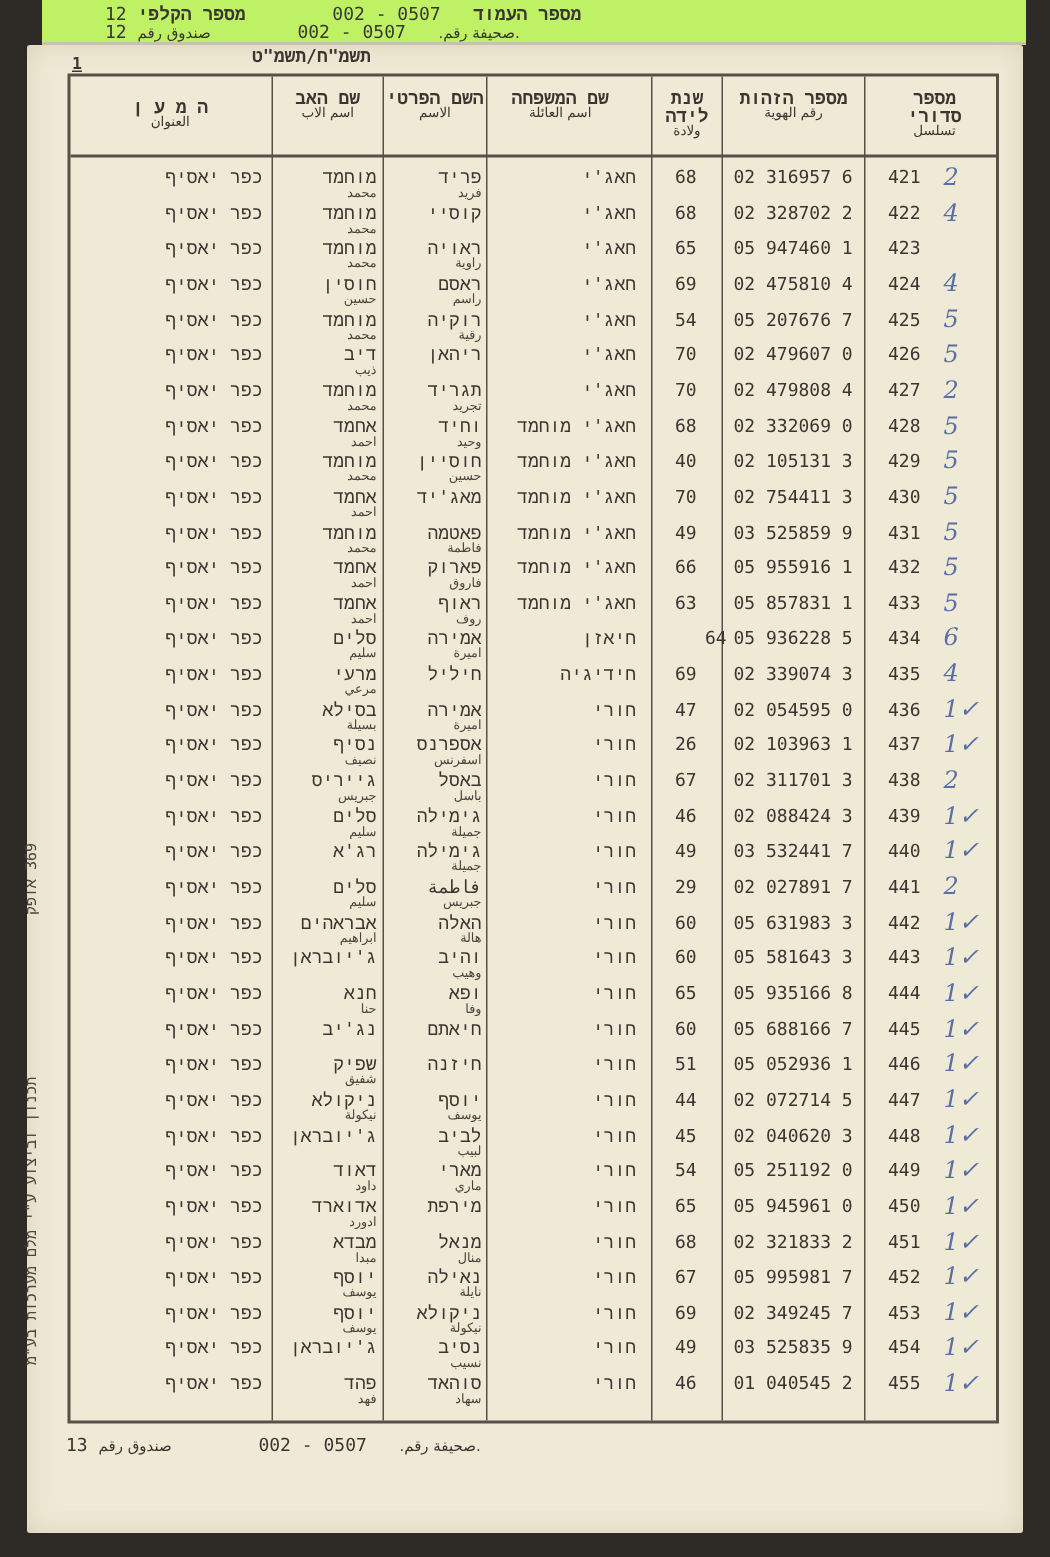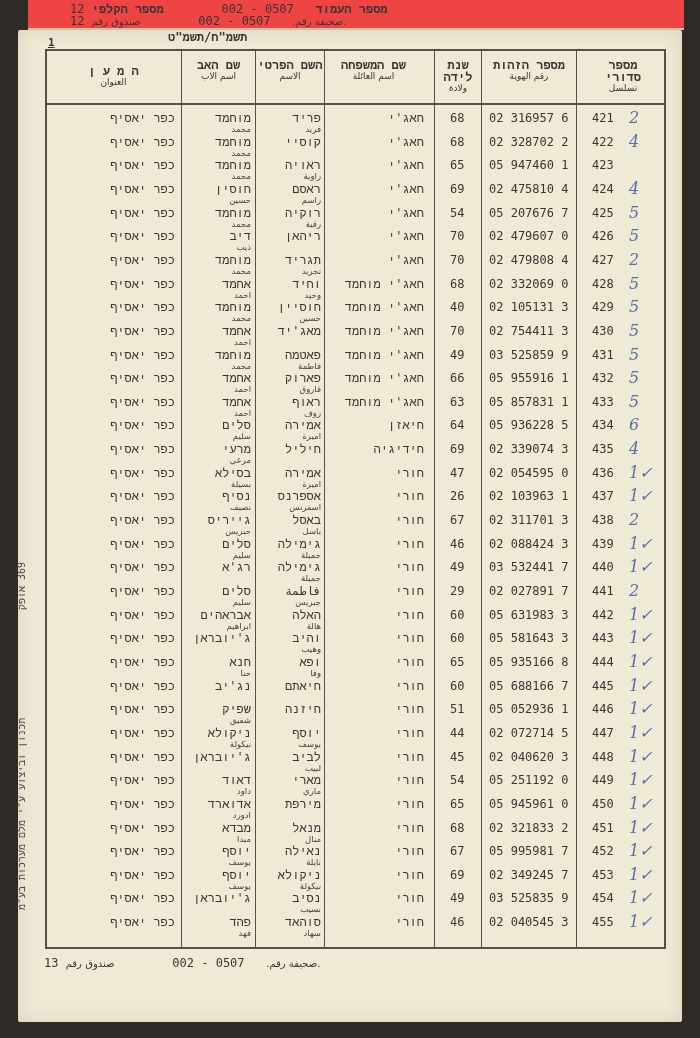--- a/index.html
+++ b/index.html
@@ -5,21 +5,21 @@
   html, body { margin:0; padding:0; }
   body {
     width:700px; height:1038px; overflow:hidden;
     background:#2e2b27;
     font-family:"DejaVu Sans Mono","Liberation Mono",monospace;
     color:#3a3530;
     position:relative;
   }
   .prev-page {
     position:absolute; left:28px; top:0; width:656px; height:28px;
-    background:#ef4444; border-bottom:2px solid #c9c2a6;
+    background:#bef264; border-bottom:2px solid #c9c2a6;
   }
   .page {
     position:absolute; left:18px; top:30px; width:664px; height:992px;
     background:#efead6;
     border-radius:2px;
     box-shadow: inset 0 0 18px rgba(160,140,100,0.25);
   }
   .strip-line { position:absolute; font-size:12px; white-space:nowrap; direction:ltr; line-height:13px; }
   .strip-line .b { font-weight:bold; }
   .arabic { font-family:"DejaVu Sans",sans-serif; font-size:10px; }
@@ -320,21 +320,21 @@
     <span class="cell rtl" style="left:138px;width:66px">
       <span>אחמד</span>
       <span class="ar">احمد</span>
     </span>
     <span class="cell rtl" style="left:8px;width:120px">כפר יאסיף</span>
   </div>
         <div class="row" style="top: 367.45px;">
     <span class="mark" style="left:582px">6</span>
     <span class="cell" style="left:545px">434</span>
     <span class="cell" style="left:442px">05 936228 5</span>
-    <span class="cell" style="left:403px">64</span>
+    <span class="cell" style="left:423px">64</span>
     <span class="cell rtl" style="left:285px;width:92px">חיאזן</span>
     <span class="cell rtl" style="left:212px;width:62px">
       <span>אמירה</span>
       <span class="ar">اميرة</span>
     </span>
     <span class="cell rtl" style="left:138px;width:66px">
       <span>סלים</span>
       <span class="ar">سليم</span>
     </span>
     <span class="cell rtl" style="left:8px;width:120px">כפר יאסיף</span>
@@ -655,21 +655,21 @@
     </span>
     <span class="cell rtl" style="left:138px;width:66px">
       <span>ג'יובראן</span>
       <span class="ar"></span>
     </span>
     <span class="cell rtl" style="left:8px;width:120px">כפר יאסיף</span>
   </div>
         <div class="row" style="top: 864.1px;">
     <span class="mark" style="left:582px">1✓</span>
     <span class="cell" style="left:545px">455</span>
-    <span class="cell" style="left:442px">02 040545 3</span>
+    <span class="cell" style="left:442px">01 040545 2</span>
     <span class="cell" style="left:403px">46</span>
     <span class="cell rtl" style="left:285px;width:92px">חורי</span>
     <span class="cell rtl" style="left:212px;width:62px">
       <span>סוהאד</span>
       <span class="ar">سهاد</span>
     </span>
     <span class="cell rtl" style="left:138px;width:66px">
       <span>פהד</span>
       <span class="ar">فهد</span>
     </span>

